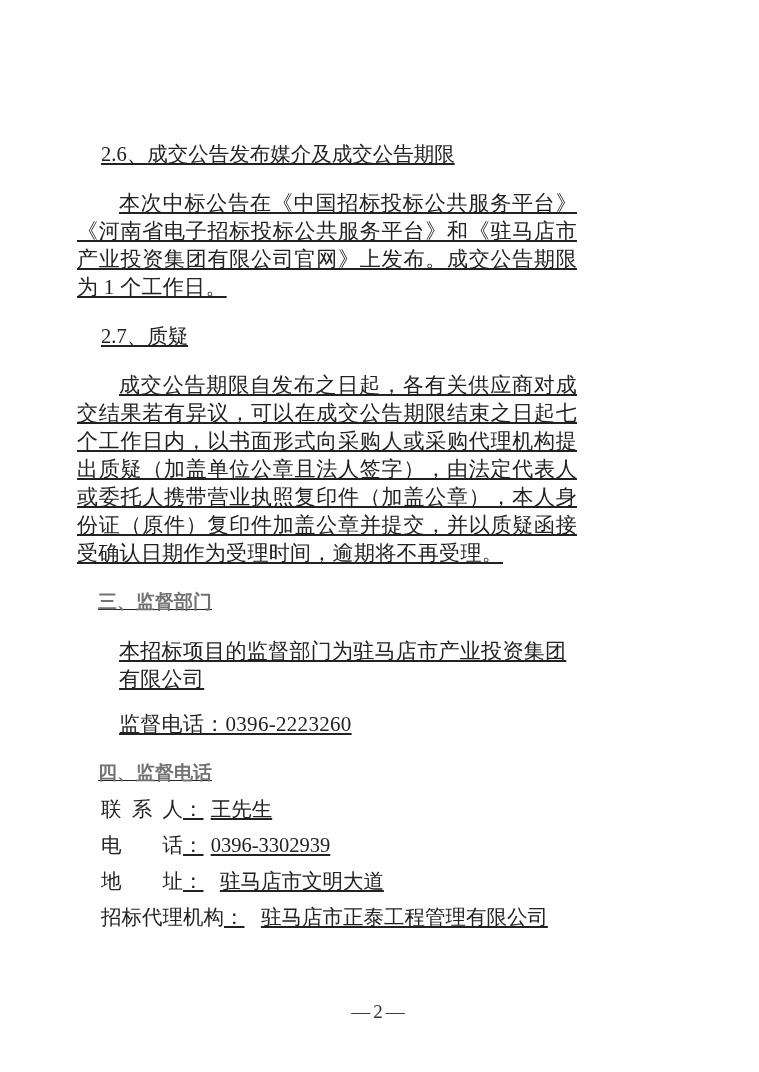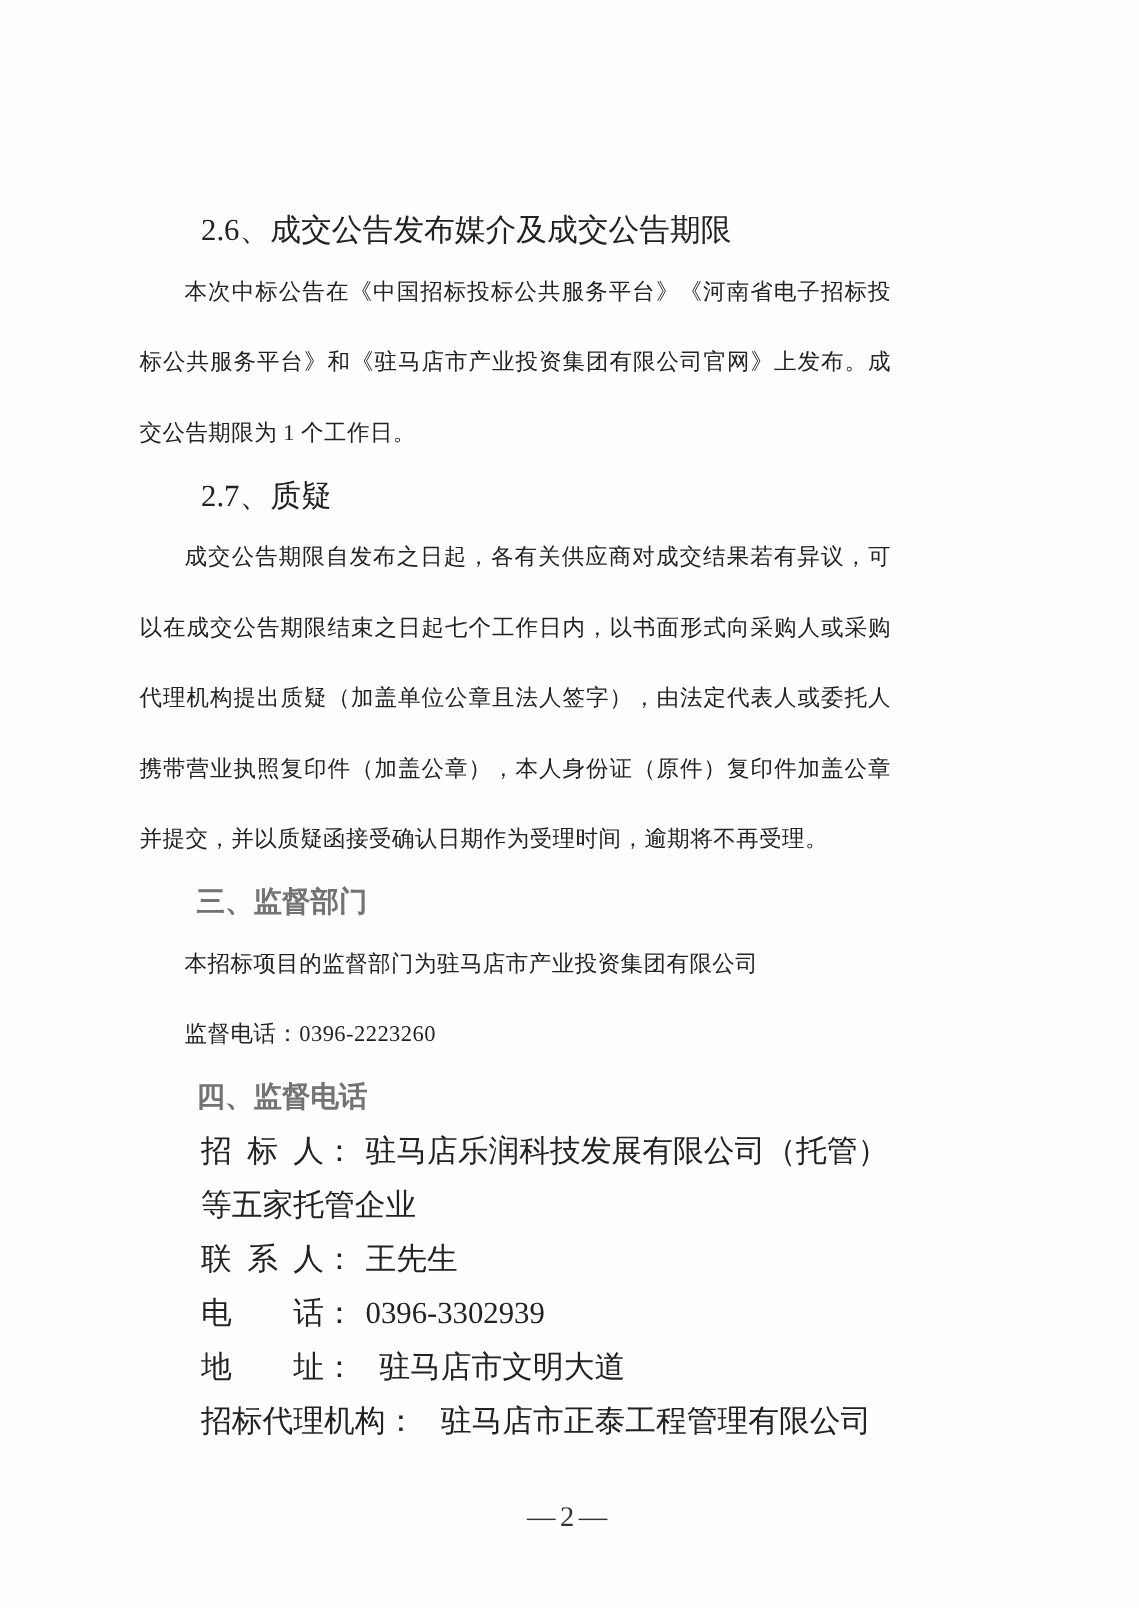--- a/index.html
+++ b/index.html
@@ -9,26 +9,27 @@
     background: #fefefe;
     font-family: "Liberation Serif", "DejaVu Serif", serif;
     color: #222;
     overflow: hidden;
     position: relative;
   }
   .page {
     box-sizing: border-box;
     width: 688px;
     height: 1072px;
-    padding: 136px 94px 0 93px;
+    padding: 136px 94px 0 60px;
+    text-decoration: underline;
   }
   .line, p.para {
-    font-size: 15px;
-    line-height: 47px;
-    margin: 0;
+    font-size: 21px;
+    line-height: 28px;
+    margin: 17px;
     letter-spacing: 0.3px;
   }
   p.para {
     text-indent: 2em;
     text-align: justify;
   }
   .indent { padding-left: 2em; }
   .num-heading {
     font-size: 20.5px;
     line-height: 36px;
@@ -83,23 +84,20 @@
 
   <div class="num-heading indent">2.7、质疑</div>
   <p class="para">成交公告期限自发布之日起，各有关供应商对成交结果若有异议，可以在成交公告期限结束之日起七个工作日内，以书面形式向采购人或采购代理机构提出质疑（加盖单位公章且法人签字），由法定代表人或委托人携带营业执照复印件（加盖公章），本人身份证（原件）复印件加盖公章并提交，并以质疑函接受确认日期作为受理时间，逾期将不再受理。</p>
 
   <div class="bold-heading indent">三、监督部门</div>
   <div class="line indent">本招标项目的监督部门为驻马店市产业投资集团有限公司</div>
   <div class="line indent">监督电话：0396-2223260</div>
 
   <div class="bold-heading indent">四、监督电话</div>
 
-  <div class="contact-row indent">
-    <span class="contact-label">招标人</span><span>：</span><span class="contact-value">驻马店乐润科技发展有限公司（托管）等五家托管企业</span>
-  </div>
 
 
   <div class="contact-row indent">
     <span class="contact-label">联系人</span><span>：</span><span class="contact-value">王先生</span>
   </div>
 
   <div class="contact-row indent">
     <span class="contact-label">电话</span><span>：</span><span class="contact-value">0396-3302939</span>
   </div>
 

